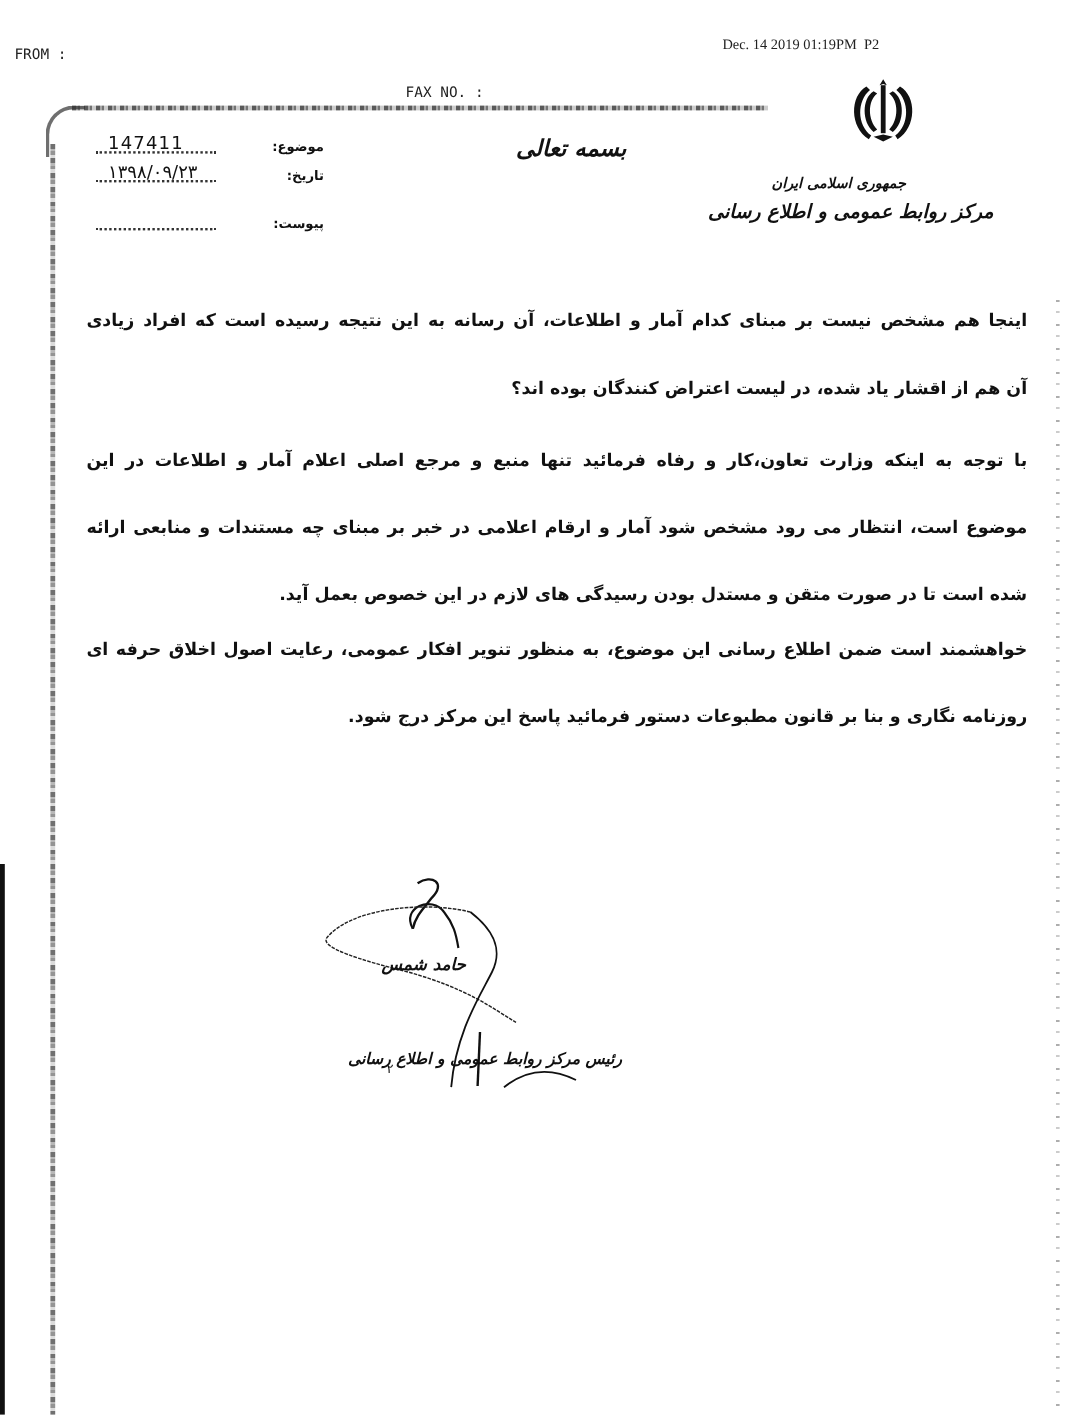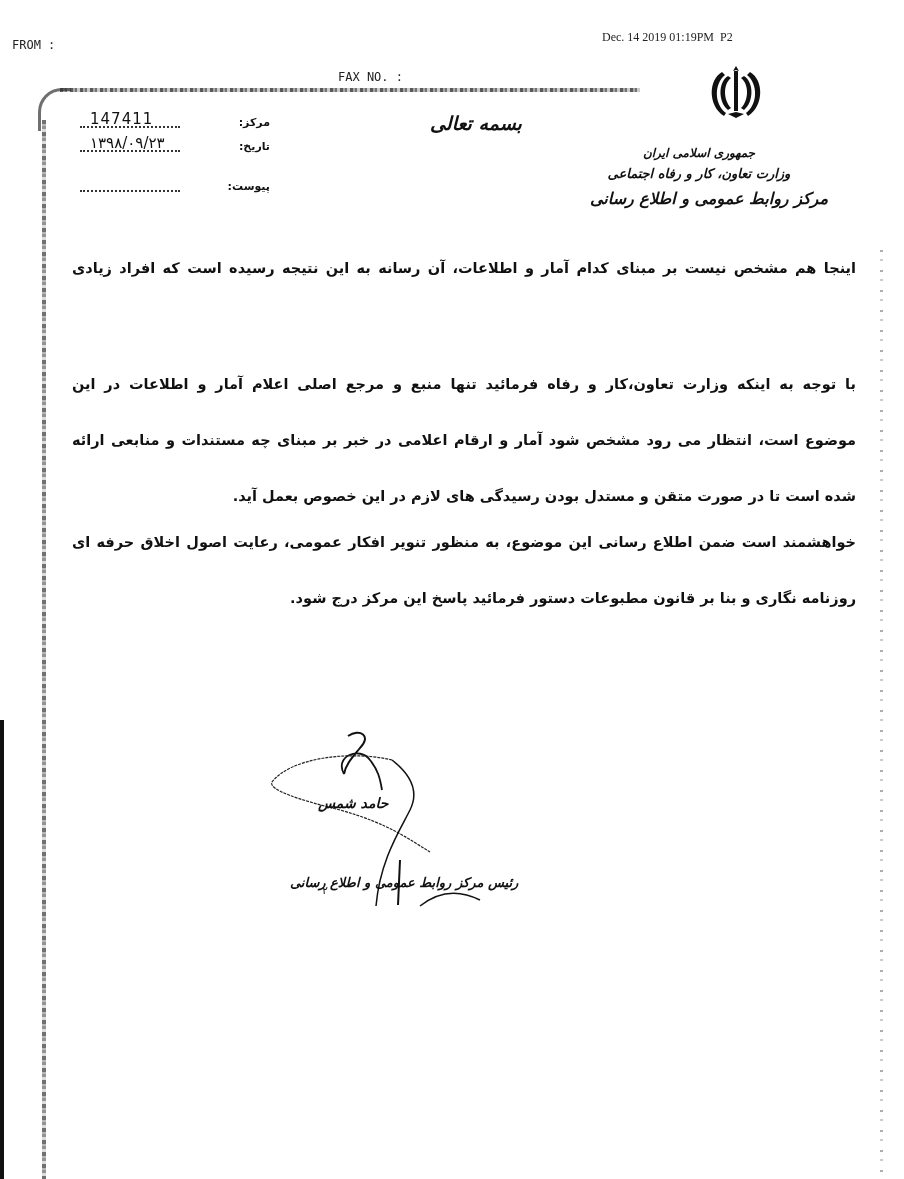--- a/index.html
+++ b/index.html
@@ -218,21 +218,21 @@
 </div>
 
 <div class="top-scan-line"></div>
 <div class="left-border-curve"></div>
 <div class="left-scan-edge"></div>
 <div class="left-black-edge"></div>
 <div class="right-scan-edge"></div>
 
 <div class="ref-block">
   <div class="ref-row">
-    <span class="ref-label">مرکز:</span>
+    <span class="ref-label">موضوع:</span>
     <span class="ref-value">147411</span>
     <span class="ref-dots"></span>
   </div>
   <div class="ref-row">
     <span class="ref-label">تاریخ:</span>
     <span class="ref-value">۱۳۹۸/۰۹/۲۳</span>
     <span class="ref-dots"></span>
   </div>
   <div class="ref-row" style="margin-top:16px">
     <span class="ref-label">پیوست:</span>
@@ -248,26 +248,26 @@
   <rect x="28" y="9" width="4" height="40" fill="#111"></rect>
   <path d="M22 14 C12 20 12 40 22 48 L25 46 C17 38 17 22 25 16 Z" fill="#111"></path>
   <path d="M38 14 C48 20 48 40 38 48 L35 46 C43 38 43 22 35 16 Z" fill="#111"></path>
   <path d="M16 10 C2 18 2 44 18 54 L20 51 C8 42 8 22 19 13 Z" fill="#111"></path>
   <path d="M44 10 C58 18 58 44 42 54 L40 51 C52 42 52 22 41 13 Z" fill="#111"></path>
   <path d="M22 52 L30 50 L38 52 L30 56 Z" fill="#111"></path>
 </svg>
 
 <div class="org-block">
   <div class="org-line1">جمهوری اسلامی ایران</div>
-  <div class="org-line2">وزارت تعاون، کار و رفاه اجتماعی</div>
   <div class="org-line3">مرکز روابط عمومی و اطلاع رسانی</div>
 </div>
 
 <div class="body-text para1">
   <span class="body-line full">اینجا هم مشخص نیست بر مبنای کدام آمار و اطلاعات، آن رسانه به این نتیجه رسیده است که افراد زیادی</span>
+  <span class="body-line">آن هم از اقشار یاد شده، در لیست اعتراض کنندگان بوده اند؟</span>
 </div>
 
 <div class="body-text para2">
   <span class="body-line full">با توجه به اینکه وزارت تعاون،کار و رفاه فرمائید تنها منبع و مرجع اصلی اعلام آمار و اطلاعات در این</span>
   <span class="body-line full">موضوع است، انتظار می رود مشخص شود آمار و ارقام اعلامی در خبر بر مبنای چه مستندات و منابعی ارائه</span>
   <span class="body-line">شده است تا در صورت متقن و مستدل بودن رسیدگی های لازم در این خصوص بعمل آید.</span>
 </div>
 
 <div class="body-text para3">
   <span class="body-line full">خواهشمند است ضمن اطلاع رسانی این موضوع، به منظور تنویر افکار عمومی، رعایت اصول اخلاق حرفه ای</span>

